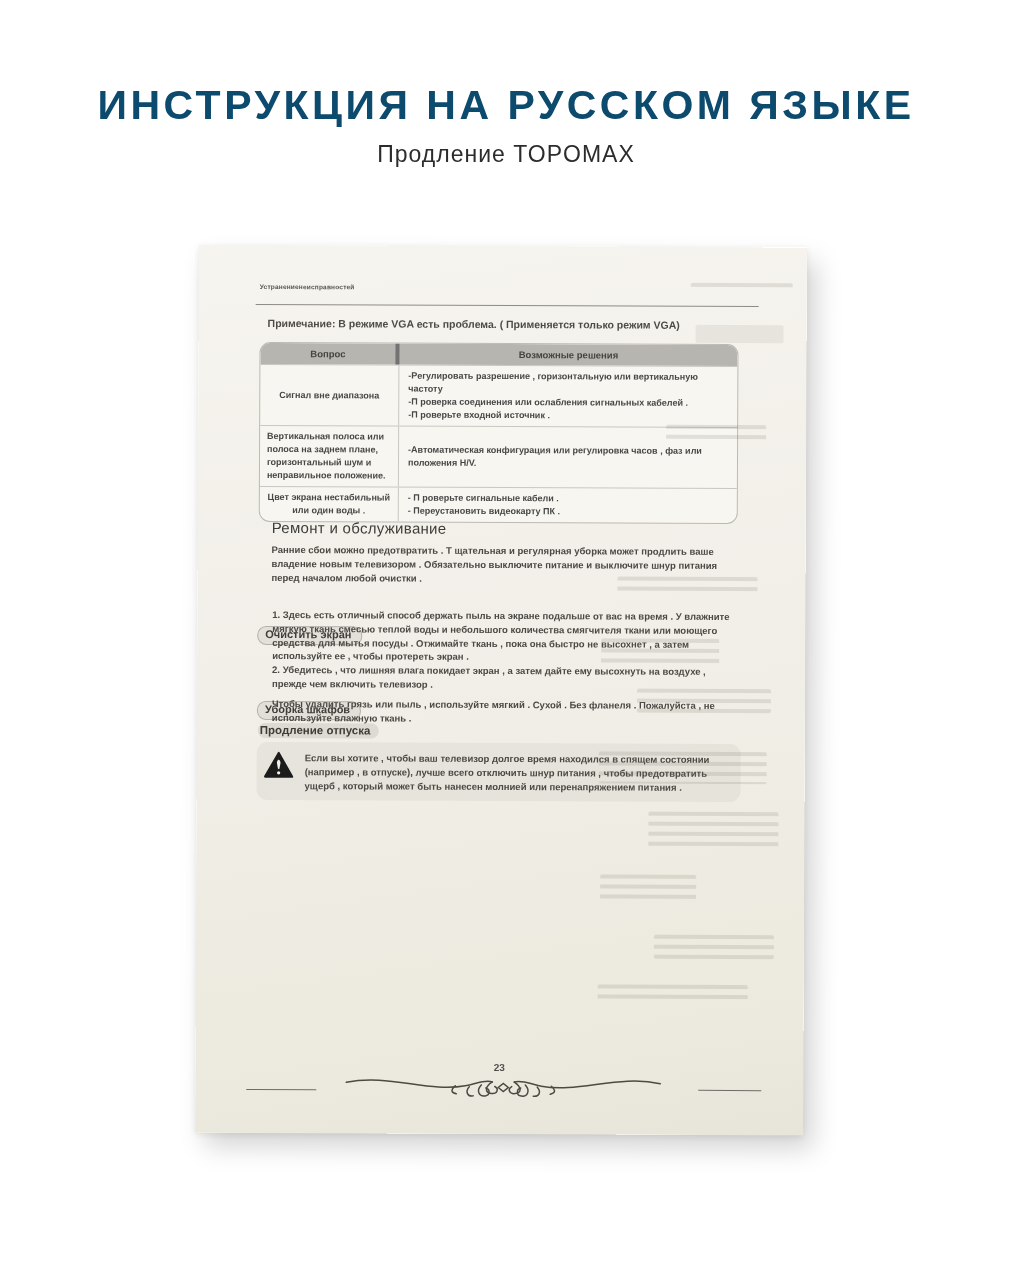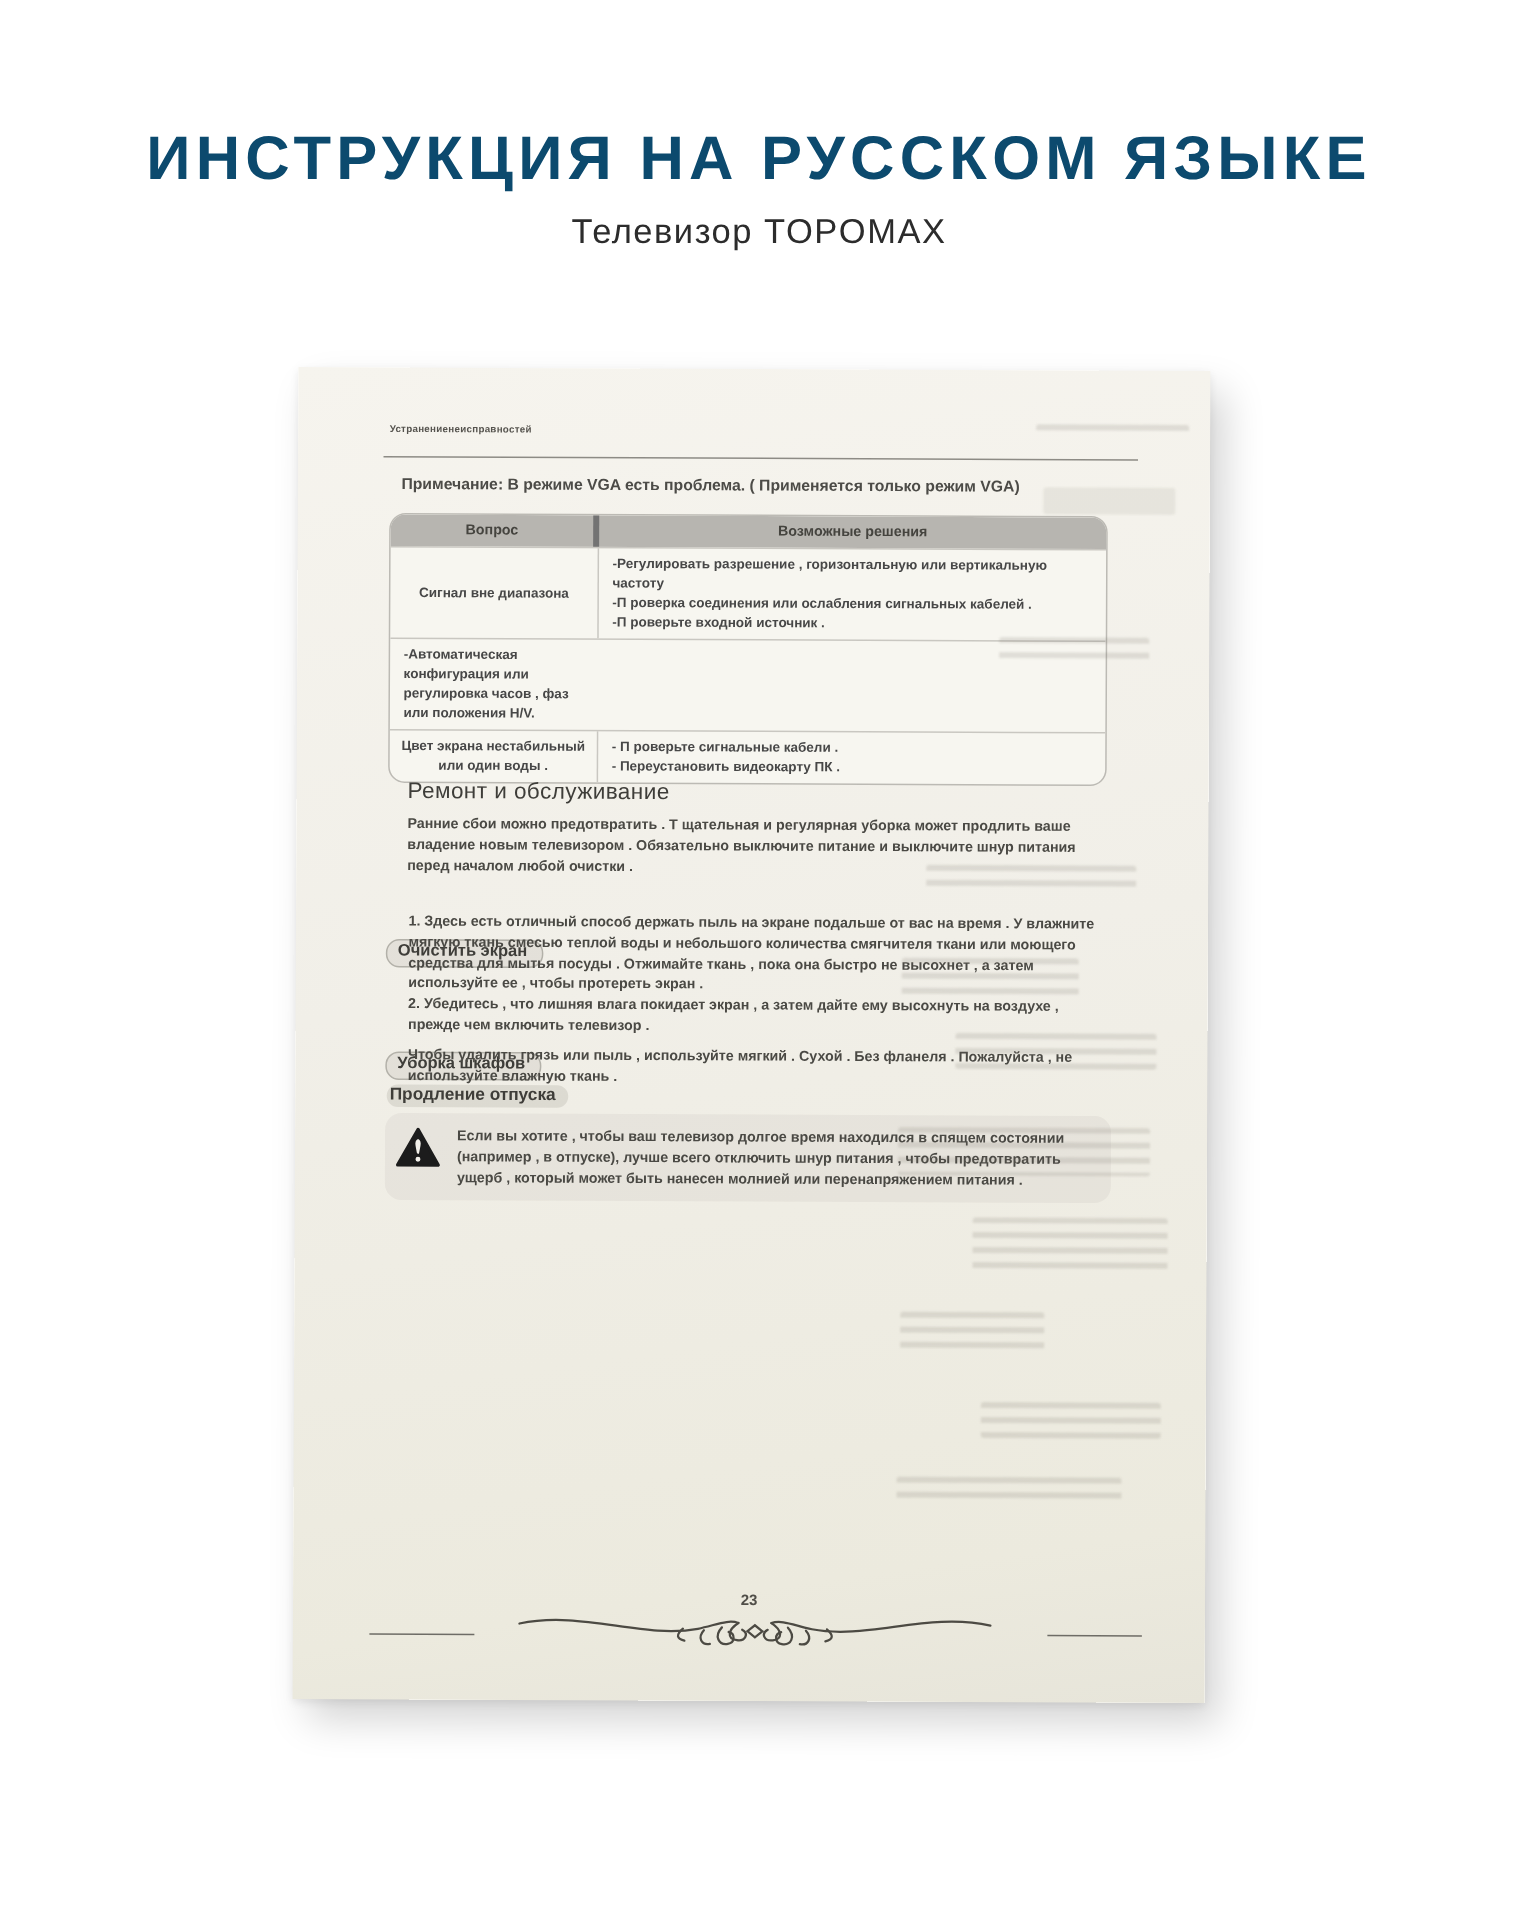--- a/index.html
+++ b/index.html
@@ -104,21 +104,21 @@
   .page-num{position:absolute;left:0;right:0;top:816px;text-align:center;font-size:10px;font-weight:700;color:#504e48;}
   .flourish{position:absolute;left:148px;top:826px;}
   .foot-line-left{position:absolute;left:51px;top:844px;width:70px;border-top:1.6px solid #6e6c66;}
   .foot-line-right{position:absolute;left:503px;top:843px;width:63px;border-top:1.6px solid #6e6c66;}
 </style>
 </head>
 <body>
 
 <div>
   <div class="title">ИНСТРУКЦИЯ НА РУССКОМ ЯЗЫКЕ</div>
-  <div class="subtitle">Телевизор TOPOMAX</div>
+  <div class="subtitle">Продление TOPOMAX</div>
 
   <div class="paper">
 
     <div class="running-header">Устранениенеисправностей</div>
     <div class="rule"></div>
     <div class="note">Примечание: В режиме VGA есть проблема. ( Применяется только режим VGA)</div>
 
     <div class="tbl">
       <div class="tbl-row tbl-head">
         <div class="cell">Вопрос</div>
@@ -127,20 +127,21 @@
       <div id="tbl-body">
           <div class="tbl-row">
             <div class="cell cell-q">Сигнал вне диапазона</div>
             <div class="cell cell-s">
               <div class="sol-line">-Регулировать разрешение , горизонтальную или вертикальную частоту</div>
               <div class="sol-line">-П роверка соединения или ослабления сигнальных кабелей .</div>
               <div class="sol-line">-П роверьте входной источник .</div>
             </div>
           </div>
           <div class="tbl-row">
+            <div class="cell cell-q">Вертикальная полоса или полоса на заднем плане, горизонтальный шум и неправильное положение.</div>
             <div class="cell cell-s">
               <div class="sol-line">-Автоматическая конфигурация или регулировка часов , фаз или положения H/V.</div>
             </div>
           </div>
           <div class="tbl-row">
             <div class="cell cell-q">Цвет экрана  нестабильный или один воды .</div>
             <div class="cell cell-s">
               <div class="sol-line">- П роверьте сигнальные кабели .</div>
               <div class="sol-line">- Переустановить видеокарту ПК .</div>
             </div>

